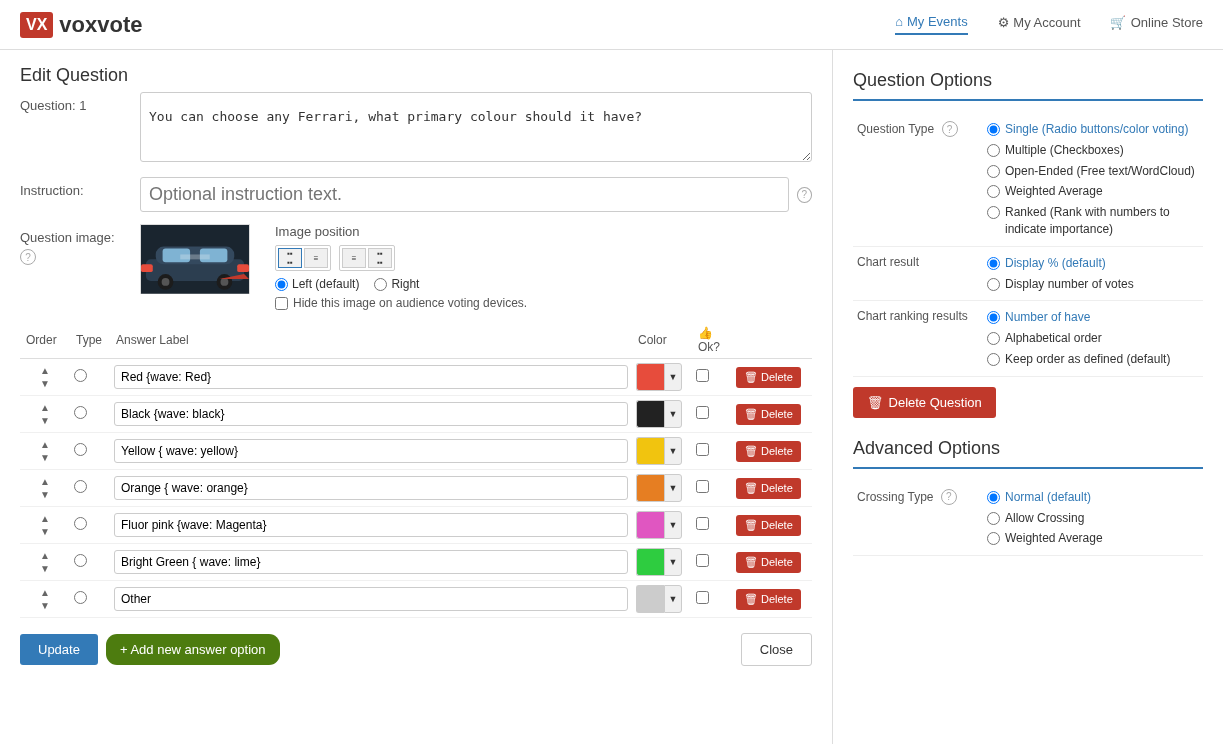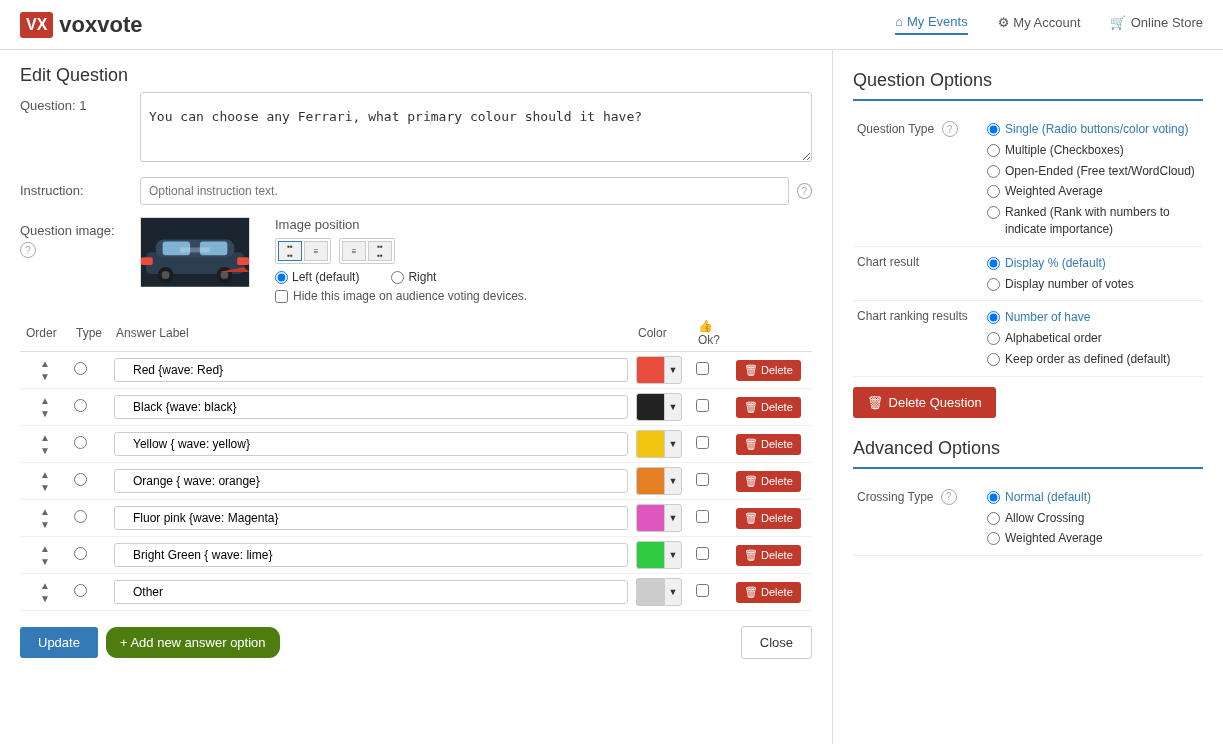--- a/index.html
+++ b/index.html
@@ -22,44 +22,44 @@
 
     
     .page-title { font-size: 18px; font-weight: normal; color: #333; margin-bottom: 6px; }
     .event-link { color: #337ab7; text-decoration: none; font-size: 13px; margin-bottom: 15px; display: block; }
 
     
     .form-row { display: flex; align-items: flex-start; margin-bottom: 12px; }
     .form-label { width: 120px; padding-top: 6px; font-size: 13px; color: #555; flex-shrink: 0; }
     .form-control-area { flex: 1; }
     .question-textarea { width: 100%; height: 70px; border: 1px solid #ccc; border-radius: 3px; padding: 16px 8px; font-size: 13px; resize: vertical; color: #333; }
-    .instruction-input { width: 100%; border: 1px solid #ccc; border-radius: 3px; padding: 6px 8px; font-size: 12px; color: #999; }
+    .instruction-input { width: 100%; border: 1px solid #ccc; border-radius: 3px; padding: 6px 8px; font-size: 18px; color: #999; }
 
     
     .image-row { display: flex; align-items: flex-start; gap: 15px; }
     .image-buttons { display: flex; flex-direction: column; gap: 5px; }
     .btn-upload { background: #555; color: #fff; border: none; padding: 5px 14px; font-size: 12px; font-weight: bold; cursor: pointer; border-radius: 2px; letter-spacing: 0.5px; }
     .btn-remove { background: #fff; color: #333; border: 1px solid #ccc; padding: 5px 10px; font-size: 12px; cursor: pointer; border-radius: 2px; }
     .image-position-area { margin-left: 10px; }
     .image-position-title { font-size: 13px; color: #555; margin-bottom: 6px; }
     .position-icons { display: flex; gap: 8px; margin-bottom: 6px; }
     .pos-icon-group { display: flex; gap: 2px; border: 1px solid #ccc; padding: 2px; border-radius: 2px; }
     .pos-icon { width: 24px; height: 20px; background: #f0f0f0; border: 1px solid #ccc; display: flex; align-items: center; justify-content: center; cursor: pointer; font-size: 10px; }
     .pos-icon.active { border-color: #337ab7; }
-    .position-radios { display: flex; gap: 32px; font-size: 12px; }
+    .position-radios { display: flex; gap: 15px; font-size: 12px; }
     .position-radios label { display: flex; align-items: center; gap: 4px; cursor: pointer; }
     .hide-checkbox-row { display: flex; align-items: center; gap: 5px; font-size: 12px; color: #555; margin-top: 5px; }
 
     
     .answers-table { width: 100%; border-collapse: collapse; margin-top: 10px; }
     .answers-table th { text-align: left; font-size: 12px; color: #555; padding: 4px 6px; border-bottom: 1px solid #ddd; font-weight: normal; }
     .answers-table td { padding: 4px 4px; vertical-align: middle; border-bottom: 1px solid #f0f0f0; }
     .order-arrows { display: flex; flex-direction: column; align-items: center; gap: 1px; }
     .arrow-btn { background: none; border: none; cursor: pointer; font-size: 10px; color: #666; line-height: 1; padding: 1px; }
-    .answer-input { width: 100%; border: 1px solid #ccc; border-radius: 3px; padding: 4px 18px; font-size: 12px; }
+    .answer-input { width: 100%; border: 1px solid #ccc; border-radius: 3px; padding: 4px 6px; font-size: 12px; }
     .color-picker { display: flex; align-items: center; gap: 0; }
     .color-swatch { width: 28px; height: 28px; border: 1px solid #ccc; border-right: none; border-radius: 3px 0 0 3px; cursor: pointer; }
     .color-dropdown-btn { background: #f0f0f0; border: 1px solid #ccc; width: 18px; height: 28px; display: flex; align-items: center; justify-content: center; cursor: pointer; border-radius: 0 3px 3px 0; font-size: 9px; }
     .delete-btn { background: #c0392b; color: #fff; border: none; padding: 4px 8px; font-size: 11px; border-radius: 3px; cursor: pointer; display: flex; align-items: center; gap: 3px; }
     .radio-type { cursor: pointer; }
 
     
     .bottom-buttons { display: flex; gap: 8px; margin-top: 15px; align-items: center; }
     .btn-update { background: #337ab7; color: #fff; border: none; padding: 8px 18px; font-size: 13px; border-radius: 3px; cursor: pointer; }
     .btn-add-option { background: #4d7c0f; color: #fff; border: none; padding: 8px 14px; font-size: 13px; border-radius: 11px; cursor: pointer; display: flex; align-items: center; gap: 5px; }

